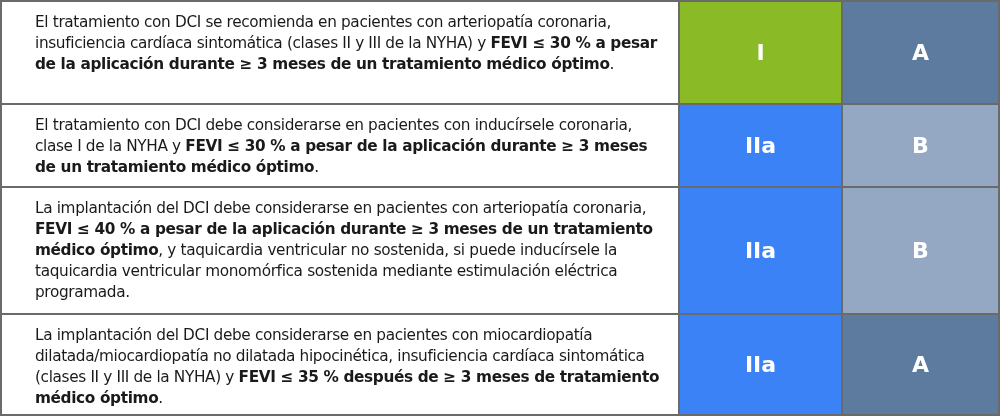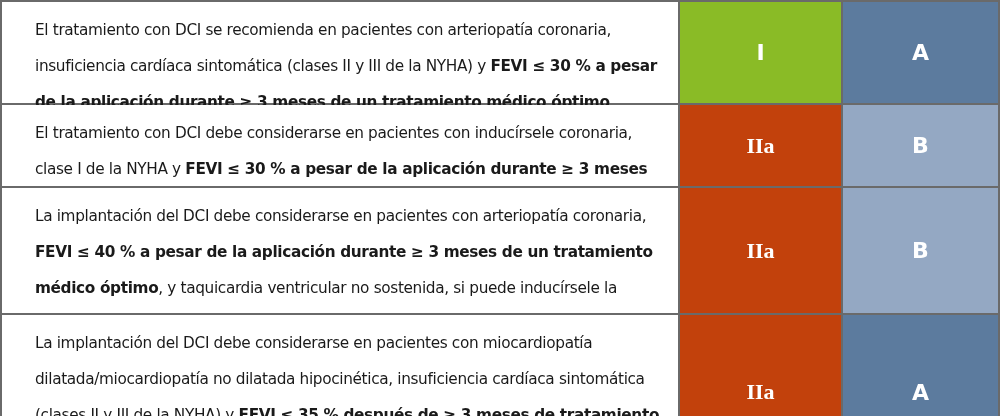--- a/index.html
+++ b/index.html
@@ -8,31 +8,31 @@
     position: relative; width: 1000px; height: 416px;
     box-sizing: border-box; border: 2px solid #6a6a6a;
     display: grid;
     grid-template-columns: 676px 161px 1fr;
     grid-template-rows: 101px 81px 125px 1fr;
     background: #6a6a6a; gap: 2px;
     font-family: "DejaVu Sans", "Liberation Sans", sans-serif;
   }
   .cell-text {
     background: #ffffff; color: #1a1a1a;
-    font-size: 15.3px; line-height: 36px;
+    font-size: 15.3px; line-height: 21px;
     padding: 10px 10px 0 33px; letter-spacing: -0.35px;
     box-sizing: border-box;
   }
   .cell-text b { font-weight: bold; }
   .badge {
     display: flex; align-items: center; justify-content: center;
     color: #ffffff; font-weight: bold; font-size: 22px;
   }
   .green { background: #8abb26; }
-  .yellow { background: #c2410c; font-family: Liberation Serif, serif; }
+  .yellow { background: #3b82f6; }
   .dark-blue { background: #5c7b9e; }
   .light-blue { background: #94a8c3; }
 </style>
 </head>
 <body>
 
 <div class="table">
 
   <div class="cell-text">
     <span>El tratamiento con DCI se recomienda en pacientes con arteriopatía coronaria, insuficiencia cardíaca sintomática (clases II y III de la NYHA) y </span><b>FEVI ≤ 30 % a pesar de la aplicación durante ≥ 3 meses de un tratamiento médico óptimo</b><span>.</span>

